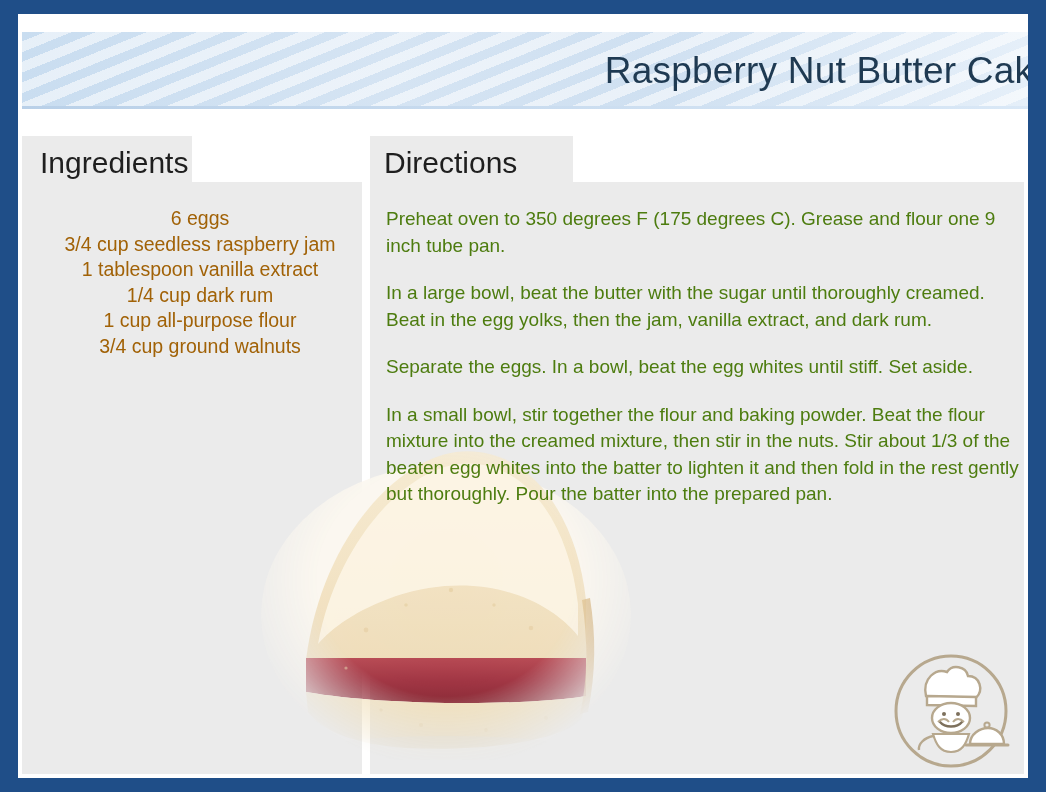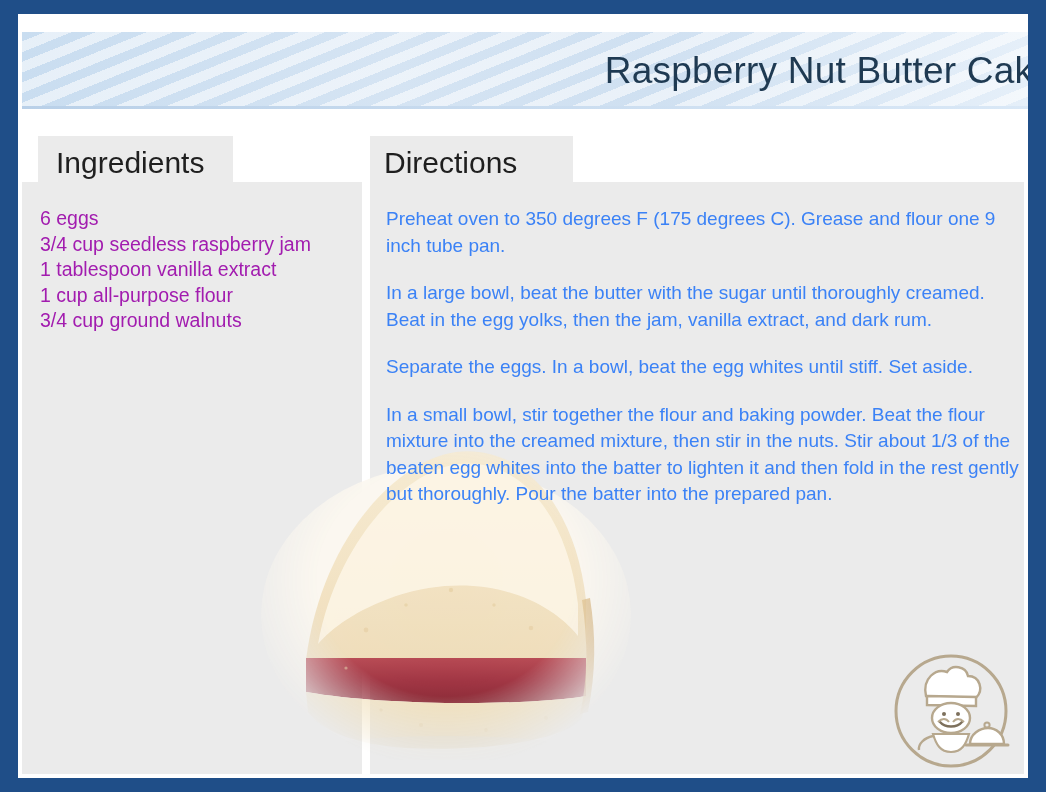--- a/index.html
+++ b/index.html
@@ -80,23 +80,23 @@
     height: 592px;
     background: #ebebeb;
   }
 
   .head-tab {
     position: absolute;
     background: #ebebeb;
     height: 46px;
   }
   #head-ingredients {
-    left: 20px;
+    left: 4px;
     top: 122px;
-    width: 195px;
+    width: 170px;
   }
   #head-directions {
     left: 352px;
     top: 122px;
     width: 175px;
     padding-left: 28px;
   }
   .head-tab .head-text {
     position: absolute;
     left: 18px;
@@ -108,31 +108,32 @@
   #head-directions .head-text { left: 14px; }
 
   
   #ingredients-list {
     position: absolute;
     left: 22px;
     top: 192px;
     width: 320px;
     font-size: 19.5px;
     line-height: 25.5px;
-    color: #a21caf;
+    color: #a16207;
     z-index: 5;
+    text-align: center;
   }
   #directions {
     position: absolute;
     left: 368px;
     top: 192px;
     width: 640px;
     font-size: 19px;
     line-height: 26.5px;
-    color: #3b82f6;
+    color: #4d7c0f;
     z-index: 5;
   }
   #directions p {
     margin: 0 0 21px 0;
   }
   #directions p:last-child { margin-bottom: 0; }
 
   
   #cake {
     position: absolute;
@@ -239,20 +240,21 @@
 
           <ellipse cx="200" cy="350" rx="130" ry="14" fill="#ded6c6" opacity="0.45"></ellipse>
         </g>
       </svg>
     </div>
 
     <ul id="ingredients-list" style="list-style:none;margin:0;padding:0;">
       <li>6 eggs</li>
       <li>3/4 cup seedless raspberry jam</li>
       <li>1 tablespoon vanilla extract</li>
+      <li>1/4 cup dark rum</li>
       <li>1 cup all-purpose flour</li>
       <li>3/4 cup ground walnuts</li>
     </ul>
 
     <div id="directions">
       <p>Preheat oven to 350 degrees F (175 degrees C). Grease and flour one 9 inch tube pan.</p>
       <p>In a large bowl, beat the butter with the sugar until thoroughly creamed. Beat in the egg yolks, then the jam, vanilla extract, and dark rum.</p>
       <p>Separate the eggs. In a bowl, beat the egg whites until stiff. Set aside.</p>
       <p>In a small bowl, stir together the flour and baking powder.  Beat the flour mixture into the creamed mixture, then stir in the nuts. Stir about 1/3 of the beaten egg whites into the batter to lighten it and then fold in the rest gently but thoroughly.  Pour the batter into the prepared pan.</p>
     </div>

